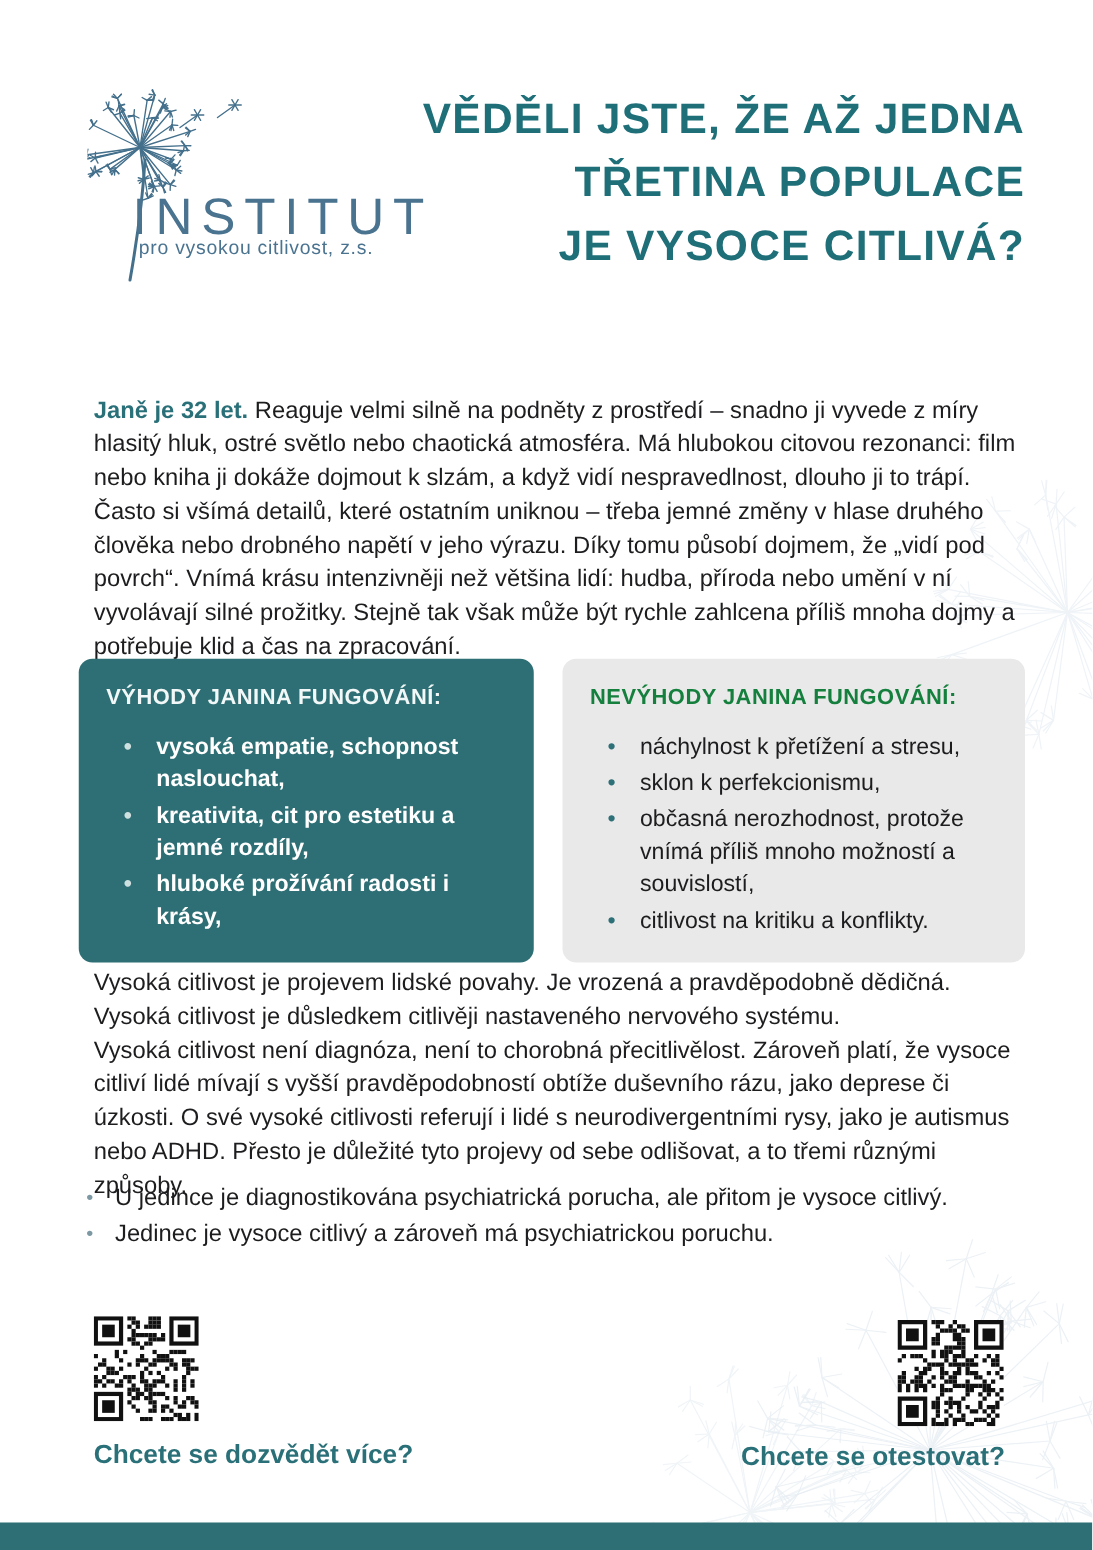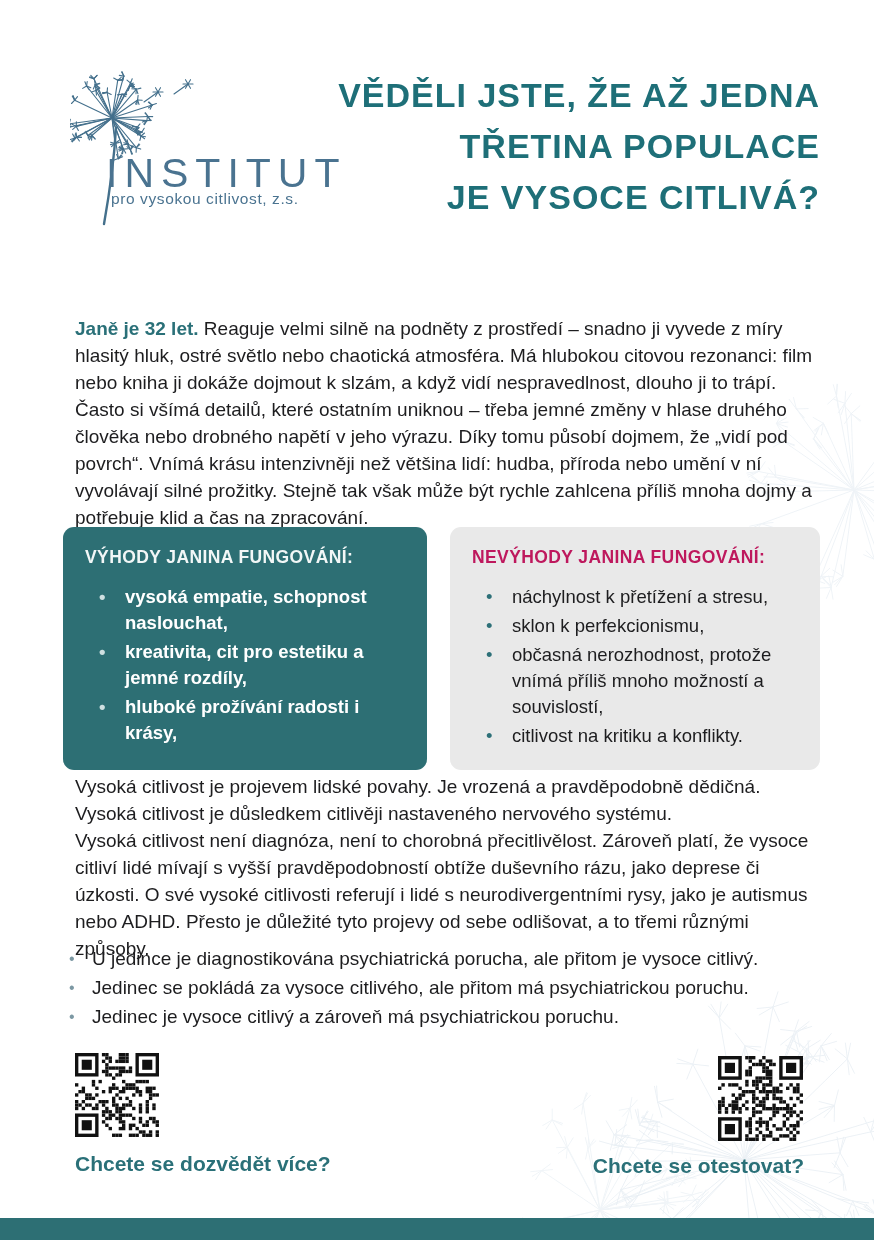--- a/index.html
+++ b/index.html
@@ -31,21 +31,21 @@
   .p2{top:315px;}
   .lead{color:#2a7078;font-weight:700;}
   .p3{top:773px;width:752px;}
   
   .boxes{position:absolute;left:63px;top:527px;right:54px;display:flex;gap:23px;}
   .box{border-radius:11px;box-sizing:border-box;padding:20px 38px 18px 22px;min-height:222px;}
   .box-pros{width:364px;background:#2d6f74;color:#ffffff;}
   .box-cons{flex:1;background:#e9e9e9;color:#1d1d1f;}
   .box h2{margin:0 0 16px 0;font-size:17.5px;letter-spacing:.4px;font-weight:700;}
   .box-pros h2{color:#f2f7f7;}
-  .box-cons h2{color:#be185d;}
+  .box-cons h2{color:#15803d;}
   .box ul{list-style:none;margin:0;padding:0;font-size:18.5px;line-height:26px;}
   .box li{position:relative;padding-left:40px;margin-bottom:3px;}
   .box li::before{content:"•";position:absolute;left:14px;top:0;}
   .box-pros li{font-weight:700;}
   .box-pros li::before{color:#cfe0e1;}
   .box-cons li::before{color:#2d7078;}
   
   .distinctions{
     position:absolute;left:66px;top:944px;width:770px;list-style:none;margin:0;padding:0;
     font-size:19px;line-height:29px;
@@ -1193,21 +1193,20 @@
   </div>
 
   <div class="para p3">
     <div>Vysoká citlivost je projevem lidské povahy. Je vrozená a pravděpodobně dědičná.</div>
     <div>Vysoká citlivost je důsledkem citlivěji nastaveného nervového systému.</div>
     <div>Vysoká citlivost není diagnóza, není to chorobná přecitlivělost. Zároveň platí, že vysoce citliví lidé mívají s vyšší pravděpodobností obtíže duševního rázu, jako deprese či úzkosti. O své vysoké citlivosti referují i lidé s neurodivergentními rysy, jako je autismus nebo ADHD. Přesto je důležité tyto projevy od sebe odlišovat, a to třemi různými způsoby.</div>
   </div>
 
   <ul class="distinctions">
       <li>U jedince je diagnostikována psychiatrická porucha, ale přitom je vysoce citlivý.</li>
-      <li>Jedinec se pokládá za vysoce citlivého, ale přitom má psychiatrickou poruchu.</li>
       <li>Jedinec je vysoce citlivý a zároveň má psychiatrickou poruchu.</li>
     </ul>
 
   <div class="qr qr-left"><svg width="84" height="84" viewBox="0 0 84 84">
         <rect x="26.9" y="0.0" width="3.36" height="3.36" fill="#111"></rect>
         <rect x="30.2" y="0.0" width="3.36" height="3.36" fill="#111"></rect>
         <rect x="43.7" y="0.0" width="3.36" height="3.36" fill="#111"></rect>
         <rect x="47.0" y="0.0" width="3.36" height="3.36" fill="#111"></rect>
         <rect x="50.4" y="0.0" width="3.36" height="3.36" fill="#111"></rect>
         <rect x="30.2" y="3.4" width="3.36" height="3.36" fill="#111"></rect>

